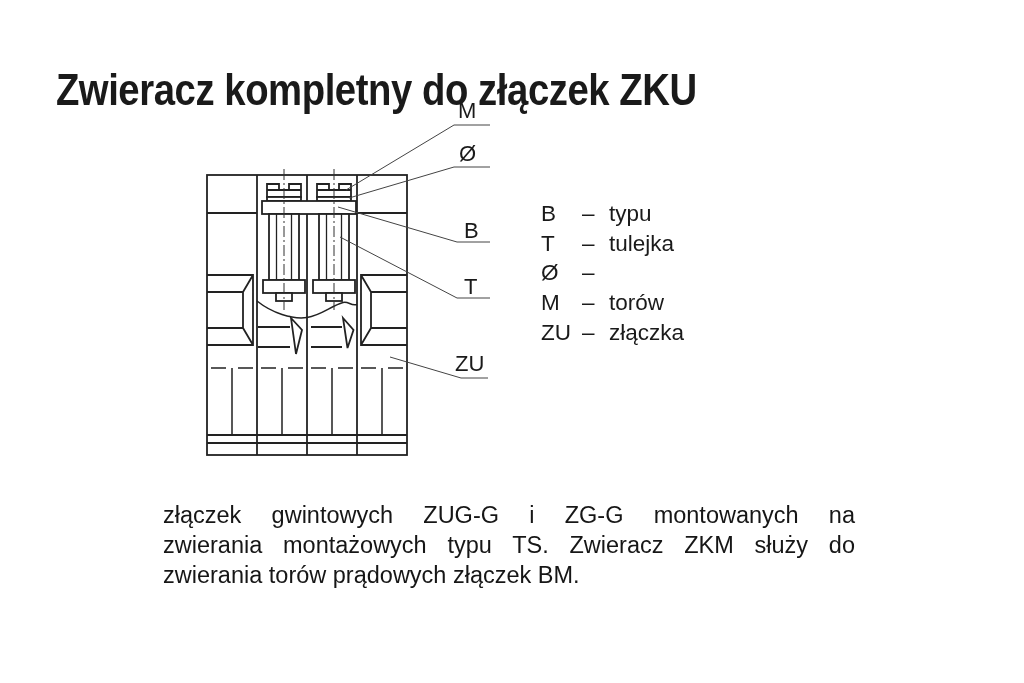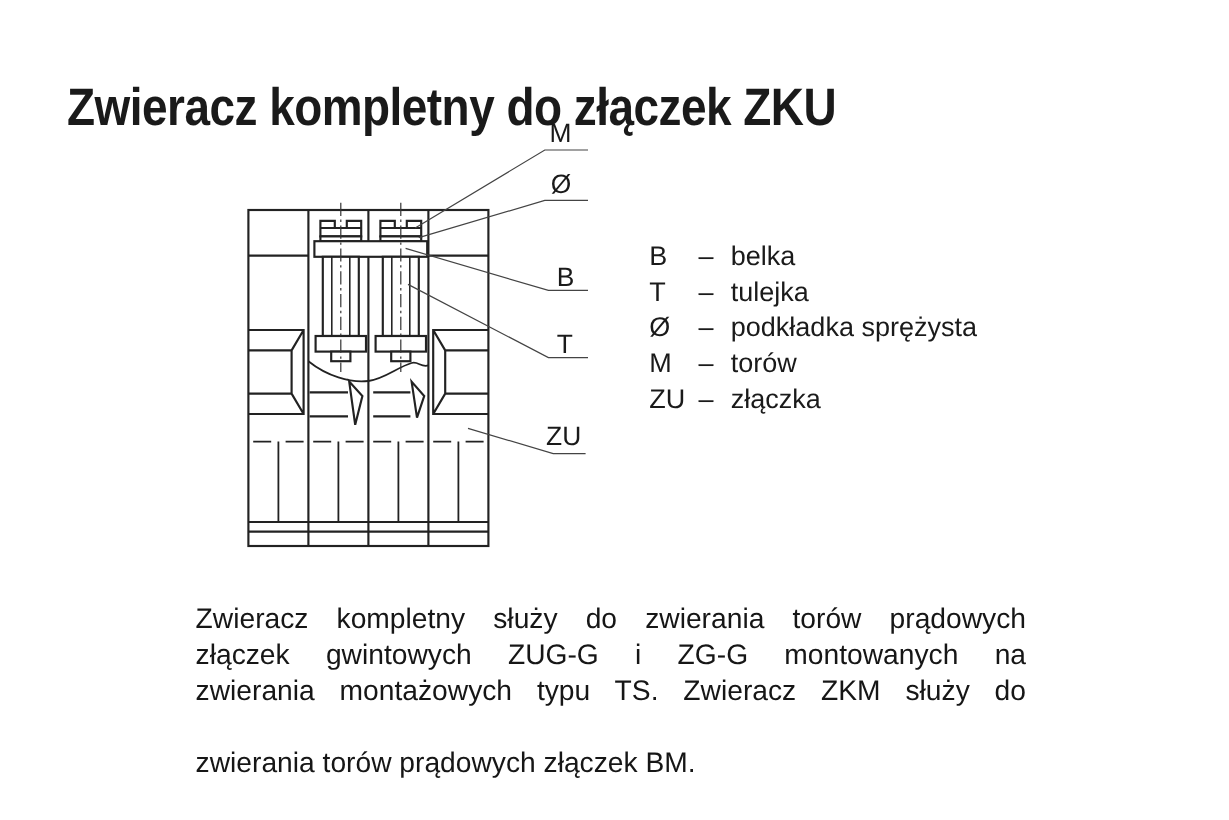--- a/index.html
+++ b/index.html
@@ -30,21 +30,21 @@
   }
   .legend-row { display:flex; align-items:center; height:29.8px; }
   .legend-sym { width:41px; }
   .legend-dash { width:27px; }
   .para {
     position:absolute; left:163px; top:500px; width:692px;
     font-size:23.5px; line-height:30.2px;
     color:#161616;
   }
   .para .jline { text-align:justify; text-align-last:justify; text-justify:inter-word; }
-  .para .lline { text-align:left;margin-top:29px; }
+  .para .lline { text-align:left; }
   svg text { font-family:"Liberation Sans", sans-serif; }
 </style>
 </head>
 <body>
 
 <h1 class="title"><span class="squeeze">Zwieracz kompletny do złączek ZKU</span></h1>
 
 <svg class="drawing-svg" viewBox="0 0 1024 683" xmlns="http://www.w3.org/2000/svg">
 
   <g stroke="#222" fill="none" stroke-width="1.8">
@@ -120,42 +120,40 @@
     <text x="464" y="238">B</text>
     <text x="464" y="294">T</text>
     <text x="455" y="371">ZU</text>
   </g>
 </svg>
 
 <div class="legend">
   <div class="legend-row">
     <span class="legend-sym">B</span>
       <span class="legend-dash">–</span>
-      <span class="legend-label">belka</span>
+      <span class="legend-label">typu</span>
   </div>
   <div class="legend-row">
     <span class="legend-sym">T</span>
       <span class="legend-dash">–</span>
       <span class="legend-label">tulejka</span>
   </div>
   <div class="legend-row">
     <span class="legend-sym">Ø</span>
       <span class="legend-dash">–</span>
-      <span class="legend-label">podkładka sprężysta</span>
   </div>
   <div class="legend-row">
     <span class="legend-sym">M</span>
       <span class="legend-dash">–</span>
       <span class="legend-label">torów</span>
   </div>
   <div class="legend-row">
     <span class="legend-sym">ZU</span>
       <span class="legend-dash">–</span>
       <span class="legend-label">złączka</span>
   </div>
 </div>
 
 <div class="para">
-  <div class="jline">Zwieracz kompletny służy do zwierania torów prądowych</div>
   <div class="jline">złączek gwintowych ZUG-G i ZG-G montowanych na</div>
   <div class="jline">zwierania montażowych typu TS. Zwieracz ZKM służy do</div>
   <div class="lline">zwierania torów prądowych złączek BM.</div>
 </div>
 
 </body></html>

